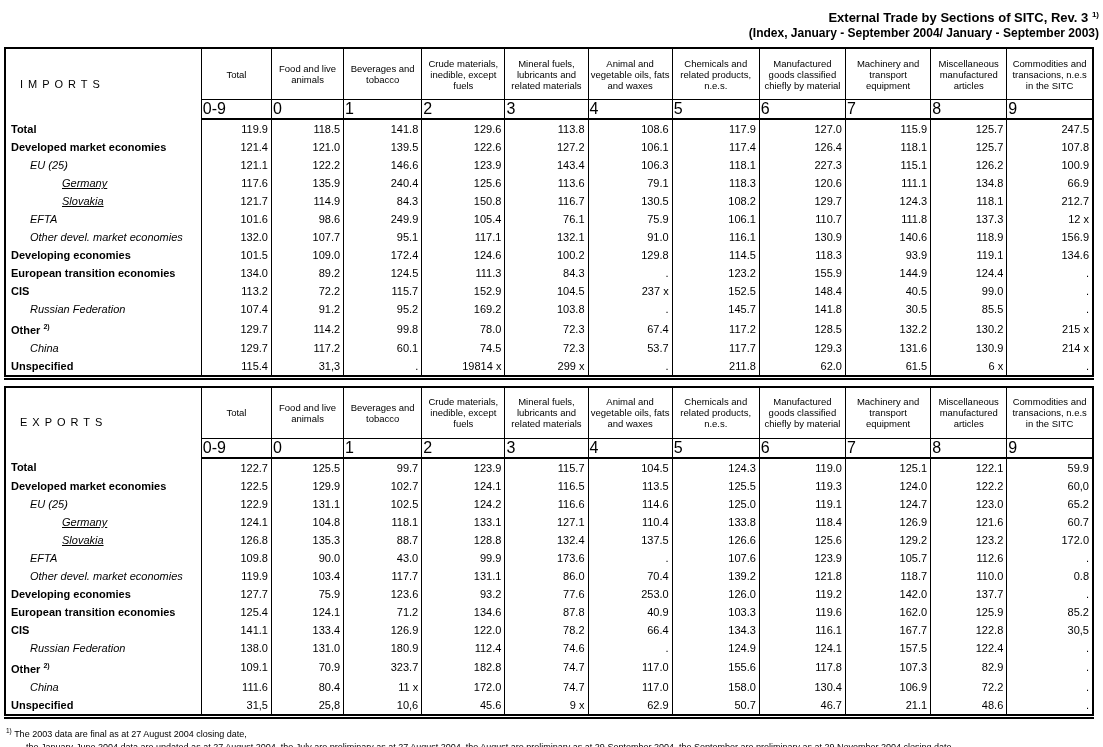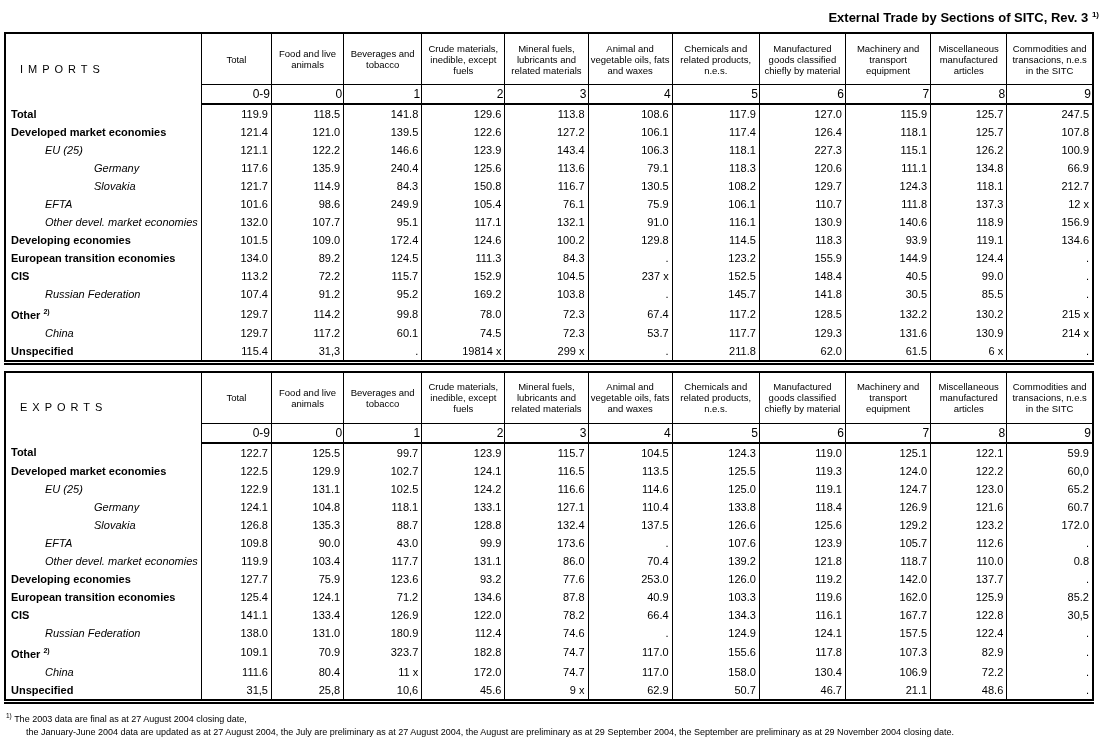--- a/index.html
+++ b/index.html
@@ -11,38 +11,39 @@
   .title sup { font-size:8px; }
   .subtitle { font-weight:bold; font-size:12px; line-height:15px; }
   table.trade { border-collapse:collapse; table-layout:fixed; width:1090px;
     margin-top:6px; border:2px solid #000; border-bottom:5px double #000; }
   table.trade th, table.trade td { border-left:1px solid #000; border-right:1px solid #000;
     overflow:hidden; white-space:nowrap; }
   tr.names th { font-size:9.5px; font-weight:normal; text-align:center; vertical-align:middle;
     padding:1px 2px; height:48px; border-bottom:1px solid #000; white-space:normal; line-height:11px; }
   tr.names th.corner { font-weight:normal; font-size:11px; letter-spacing:5px; padding-left:14px;
     text-align:left; border-bottom:none; }
-  tr.codes td { text-align:right; font-size:12px; height:16px; border-bottom:2px solid #000;
+  tr.codes td { text-align:left; font-size:16px; height:16px; border-bottom:2px solid #000;
     line-height:16px; }
   tbody td { font-size:11px; height:18px; line-height:18px; padding:0 3px 0 0; text-align:right; }
   tbody td.lbl { text-align:left; padding:0 0 0 5px; }
   tbody td.lbl.bold { font-weight:bold; }
-  tbody td.lbl.i1 { font-style:italic; padding-left:39px; }
-  tbody td.lbl.i2 { font-style:italic; padding-left:88px; }
+  tbody td.lbl.i1 { font-style:italic; padding-left:24px; }
+  tbody td.lbl.i2 { font-style:italic; padding-left:56px;text-decoration:underline; }
   tbody td.lbl sup { font-size:7px; font-weight:bold; }
   .footnotes { margin-top:5px; font-size:9px; line-height:13.5px; padding-left:2px; }
   .fn sup { font-size:6.5px; }
   .fn-cont { padding-left:20px; }
 </style>
 </head>
 <body>
 
 <div class="page">
   <div class="title-block">
     <div class="title"><span>External Trade by Sections of SITC, Rev. 3</span> <sup>1)</sup></div>
+    <div class="subtitle">(Index, January - September 2004/ January - September 2003)</div>
   </div>
 
   <table class="trade">
       <colgroup>
         <col style="width: 196px;">
         <col style="width: 70px;">
         <col style="width: 72px;">
         <col style="width: 78px;">
         <col style="width: 83px;">
         <col style="width: 83px;">

